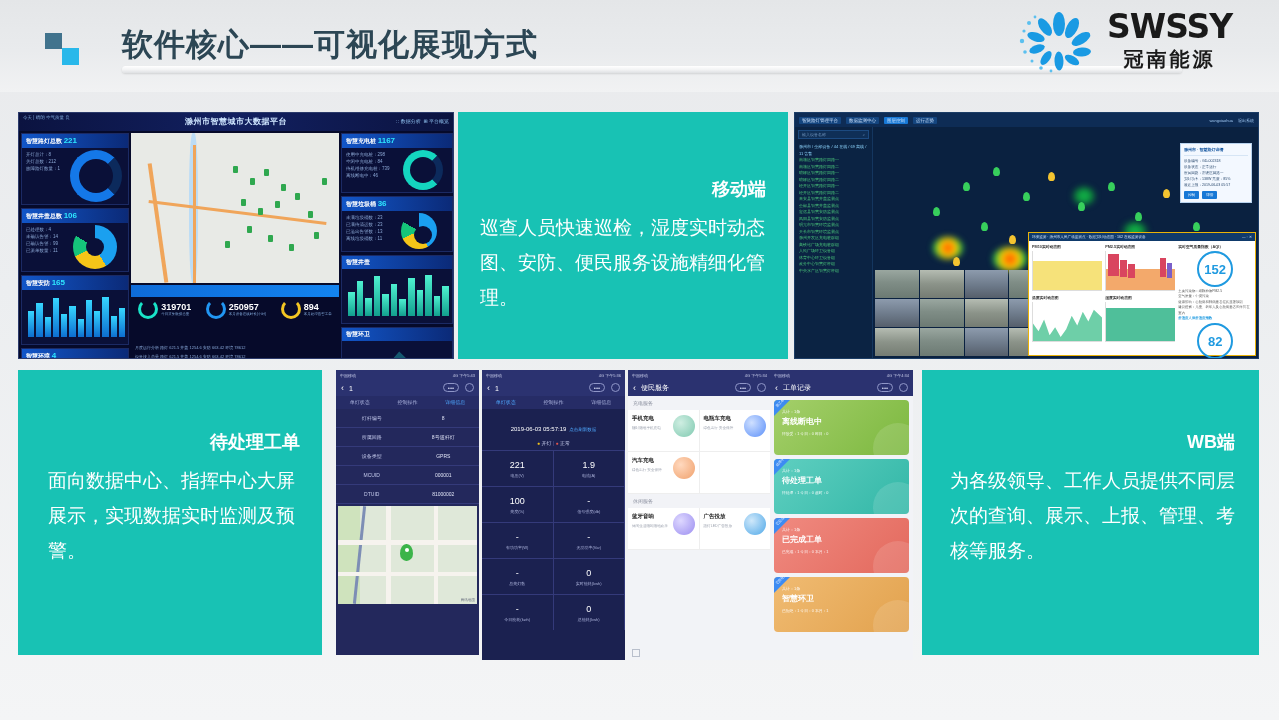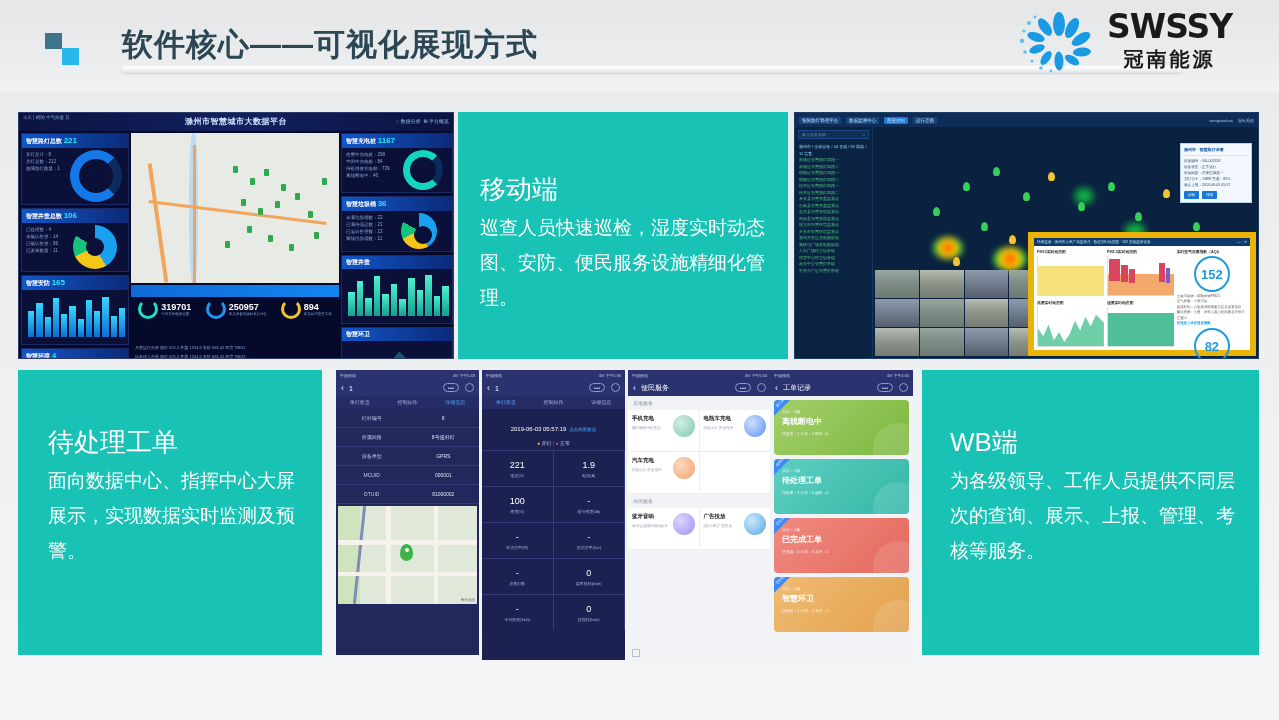--- a/index.html
+++ b/index.html
@@ -43,21 +43,21 @@
   }
   .logo-sub {
     font-size: 20px; font-weight: bold; color: #1a1a1a;
     letter-spacing: 3px; line-height: 26px; margin-top: 2px;
   }
 
   
   .panel { position: absolute; overflow: hidden; }
   .teal { background: #18c2b4; }
   .teal .t-title {
-    color: #ffffff; font-weight: normal; font-size: 26px; line-height: 30px;
+    color: #ffffff; font-weight: bold; font-size: 18px; line-height: 30px; text-align: right;
   }
   .teal .t-body {
     color: #ffffff; font-size: 19px; line-height: 35px; margin-top: 6px;
   }
 
   
   #dash-city { left: 18px; top: 112px; width: 436px; height: 247px;
                background: #060a2a; border: 1px solid #2b3a6b; }
   
   #blk-mobile { left: 458px; top: 112px; width: 330px; height: 247px; }
@@ -142,21 +142,21 @@
   .wd-popup .pt { font-weight:bold; font-size:4px; color:#11539e; border-bottom:1px solid #d6e5f5;
     padding-bottom:2px; margin-bottom:2px;}
   .wd-popup .pbtn { display:inline-block; background:#1778d6; color:#fff; padding:1px 4px;
     margin-top:3px; margin-right:2px; border-radius:1px;}
   .cams { position:absolute; left:2px; bottom:2px; width:178px; height:86px;
     display:grid; grid-template-columns:repeat(4,1fr); grid-template-rows:repeat(3,1fr); gap:1px;}
   .cam { background:linear-gradient(180deg,#9aa7a0 0%,#7f8d86 45%,#6c7a73 100%); }
   .cam.v2 { background:linear-gradient(180deg,#b5bcb2 0%,#8b9389 50%,#757c73 100%); }
   .cam.v3 { background:linear-gradient(180deg,#8d9bad 0%,#6d7a8a 55%,#565f6b 100%); }
   .analytics { position:absolute; right:2px; bottom:2px; width:228px; height:124px;
-    background:#ffffff; border:6px solid #eab308; }
+    background:#ffffff; border:1px solid #eab308; }
   .an-bar { height:8px; background:#0f3a6b; color:#cfe4ff; font-size:3.6px;
     display:flex; align-items:center; padding:0 3px; }
   .an-grid { display:grid; grid-template-columns:1fr 1fr 1.05fr; gap:3px; padding:3px; }
   .an-card { }
   .an-t { font-size:3.8px; color:#333; font-weight:bold; margin-bottom:2px;}
   .an-plot { height:40px; border-left:1px solid #ddd; border-bottom:1px solid #ddd; position:relative; }
   .an-plot .fill { position:absolute; left:0; right:0; bottom:0; }
   .aqi-circle { width:36px; height:36px; border-radius:50%; border:2.5px solid #1f9ae0;
     display:flex; align-items:center; justify-content:center; color:#1f9ae0;
     font-size:13px; font-weight:bold; margin:2px auto; }

